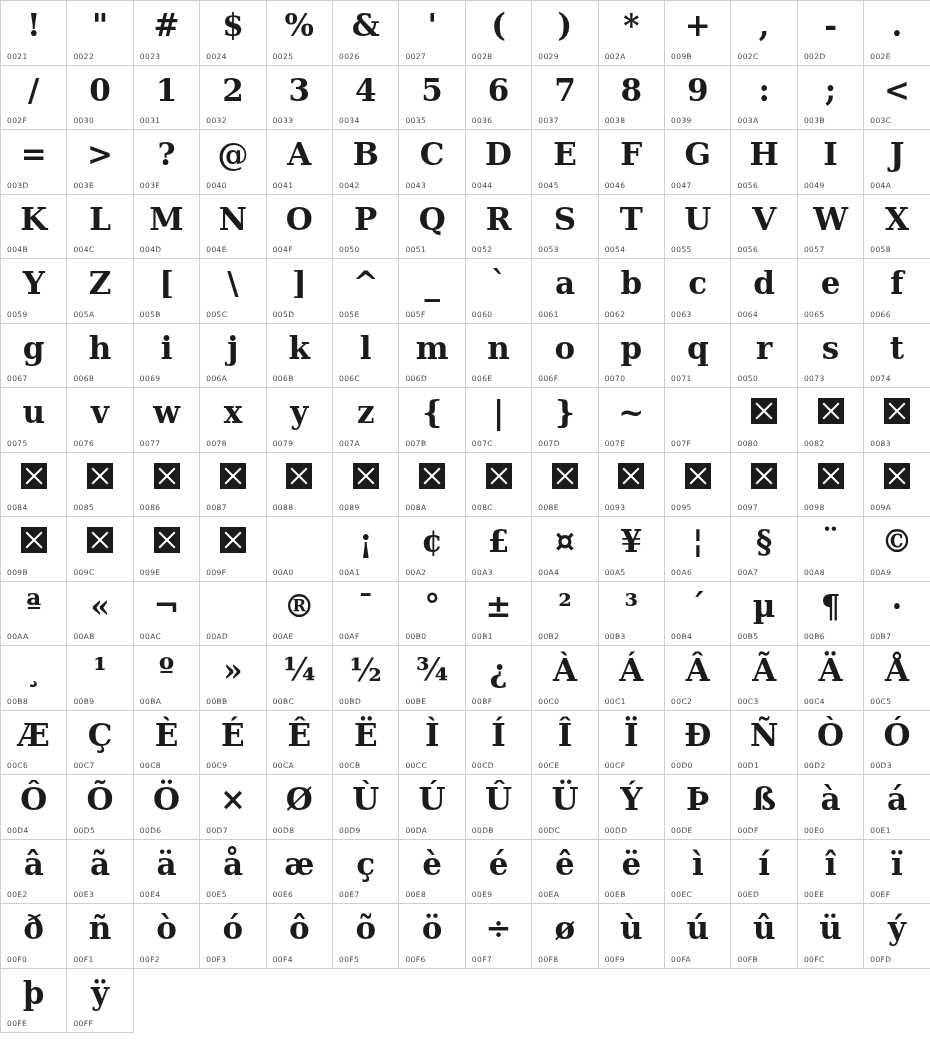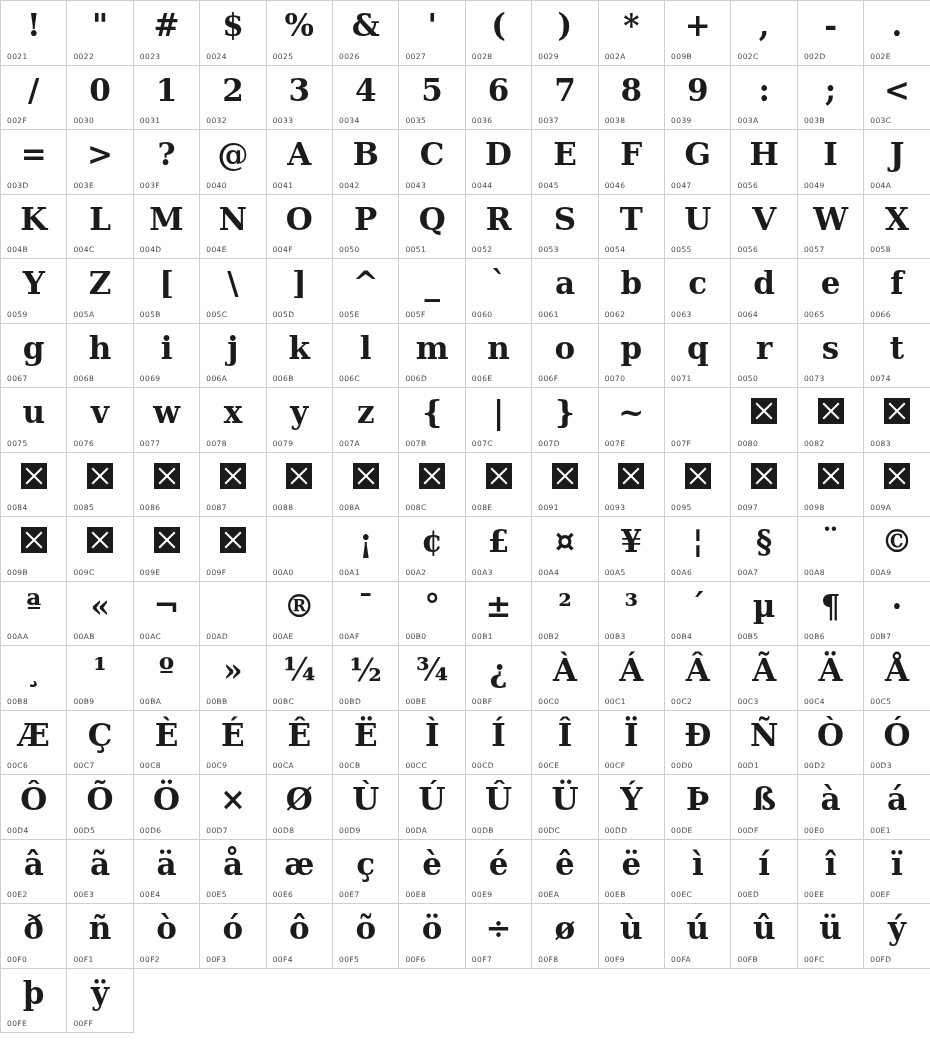--- a/index.html
+++ b/index.html
@@ -495,33 +495,33 @@
       <div class="cell">
         <div class="notdef-box"></div>
         <div class="code">0087</div>
       </div>
       <div class="cell">
         <div class="notdef-box"></div>
         <div class="code">0088</div>
       </div>
       <div class="cell">
         <div class="notdef-box"></div>
+        <div class="code">0089</div>
+      </div>
+      <div class="cell">
+        <div class="notdef-box"></div>
         <div class="code">008A</div>
       </div>
       <div class="cell">
         <div class="notdef-box"></div>
         <div class="code">008C</div>
       </div>
       <div class="cell">
         <div class="notdef-box"></div>
         <div class="code">008E</div>
-      </div>
-      <div class="cell">
-        <div class="notdef-box"></div>
-        <div class="code">0091</div>
       </div>
       <div class="cell">
         <div class="notdef-box"></div>
         <div class="code">0093</div>
       </div>
       <div class="cell">
         <div class="notdef-box"></div>
         <div class="code">0095</div>
       </div>
       <div class="cell">

